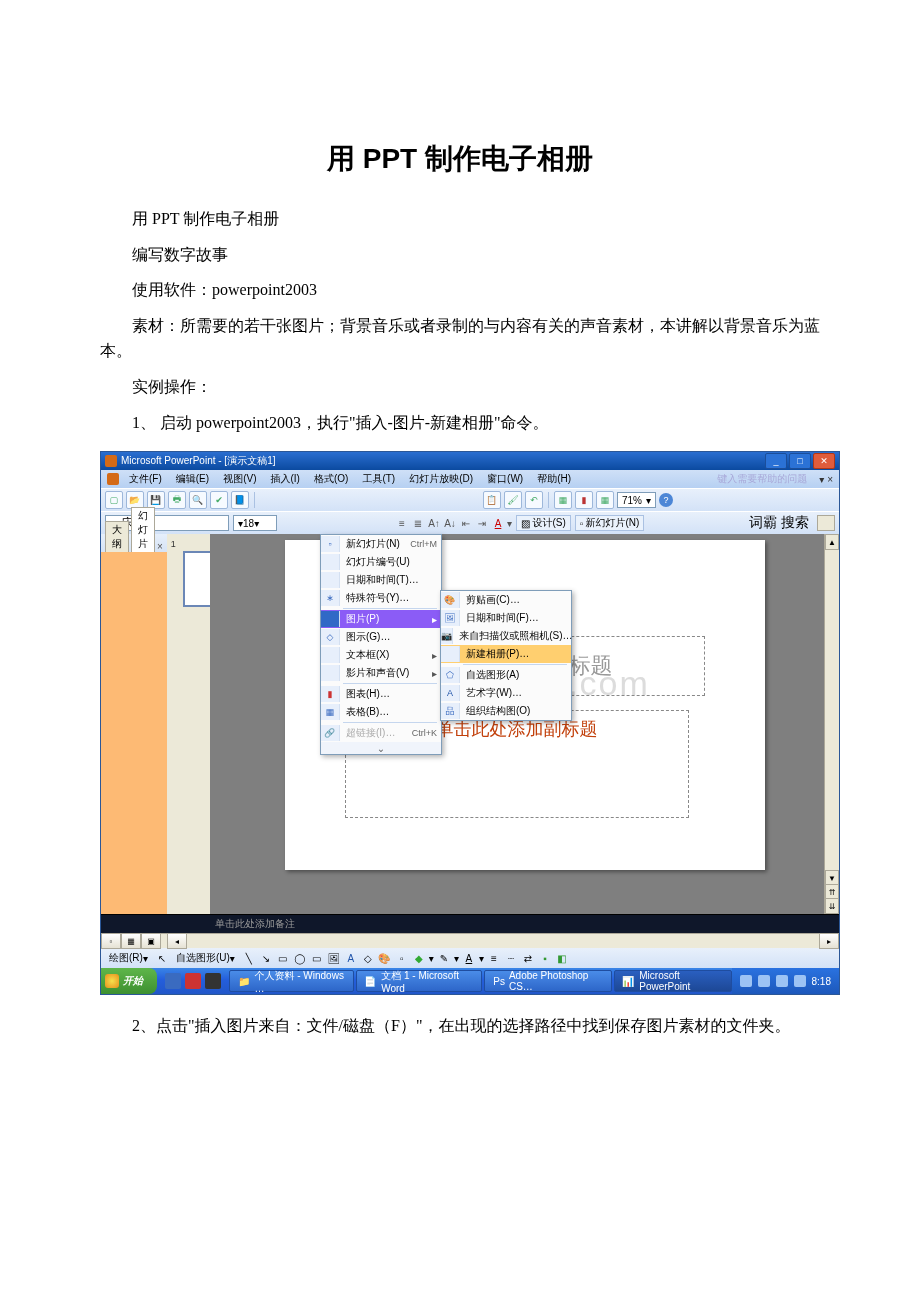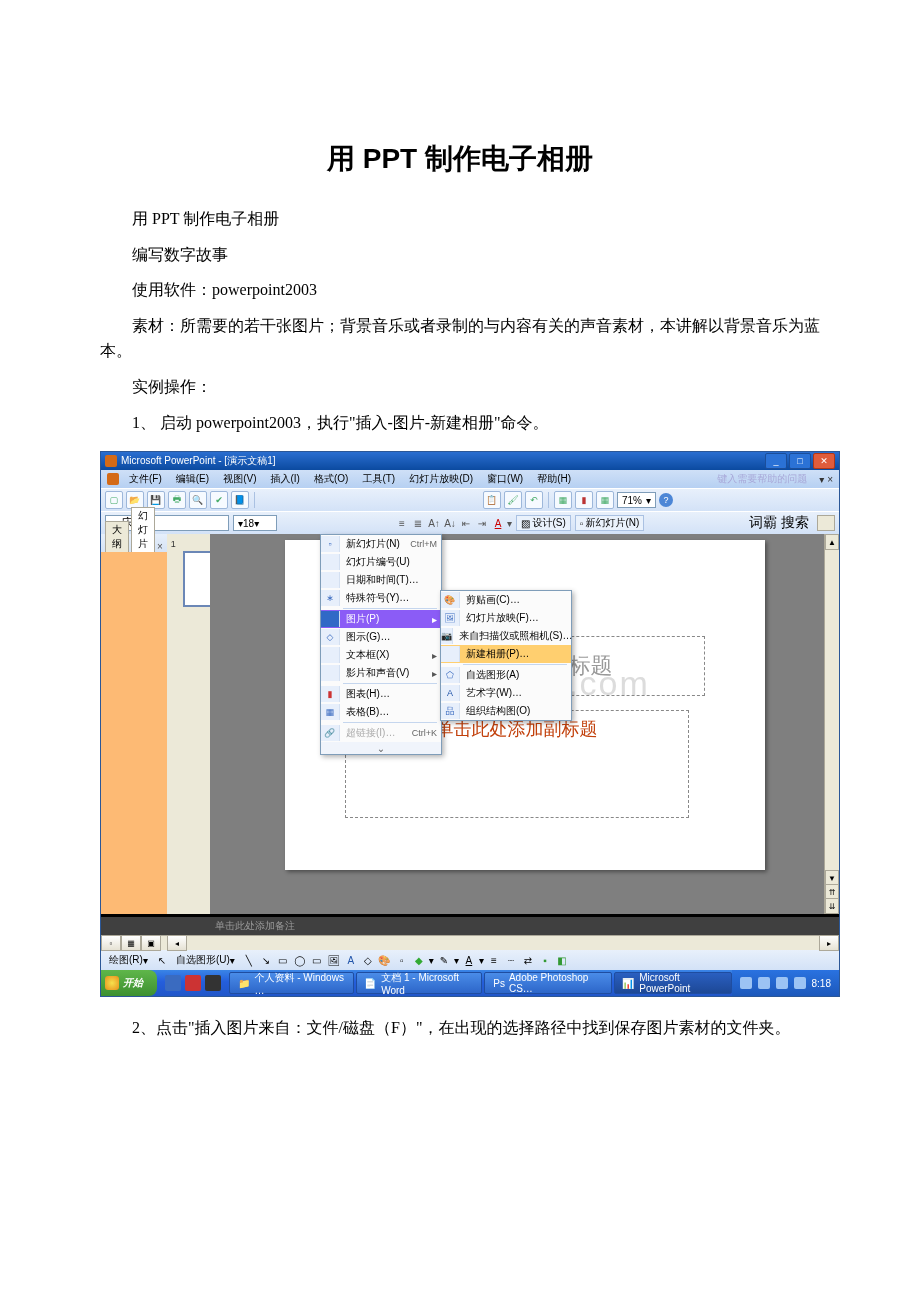--- a/index.html
+++ b/index.html
@@ -189,21 +189,21 @@
   .dd-short { color:#666; font-size:9px; }
   .dd-arrow { color:#555; margin-left:4px; }
   .dd-sep { height:1px; background:#c5d6ee; margin:1px 4px 1px 22px;}
   .dd-expand-row {
     display:flex; align-items:center; justify-content:center; height:12px;
     background:#f0f4fb; color:#666;
   }
   .dd-pic { left:230px; top:56px; width:130px; }
   
   .notes {
-    height:18px; background:#404040; border-top:3px solid #000000;
+    height:18px; background:#0f172a; border-top:1px solid #000000;
     display:flex; align-items:center; padding:0 6px; color:#999; font-size:10px;
   }
   .notes-lbl { margin-left:108px; }
   .scroll-v {
     position:absolute; right:0; top:0; bottom:0; width:14px;
     background:#ece9d8; border-left:1px solid #aca899;
   }
   .scroll-btn {
     position:absolute; left:0; right:0; height:14px;
     background:#ece9d8; border:1px solid #aca899;
@@ -451,21 +451,21 @@
             <div class="dd-expand-row">⌄</div>
           </div>
 
           <div class="dropdown dd-pic">
             <div class="dd-row">
               <div class="dd-icon">🎨</div>
               <span class="dd-text">剪贴画(C)…</span>
             </div>
             <div class="dd-row">
               <div class="dd-icon">🖼</div>
-              <span class="dd-text">幻灯片放映(F)…</span>
+              <span class="dd-text">日期和时间(F)…</span>
             </div>
             <div class="dd-row">
               <div class="dd-icon">📷</div>
               <span class="dd-text">来自扫描仪或照相机(S)…</span>
             </div>
             <div class="dd-row hl">
               <div class="dd-icon"></div>
               <span class="dd-text">新建相册(P)…</span>
             </div>
             <div class="dd-sep"></div>

